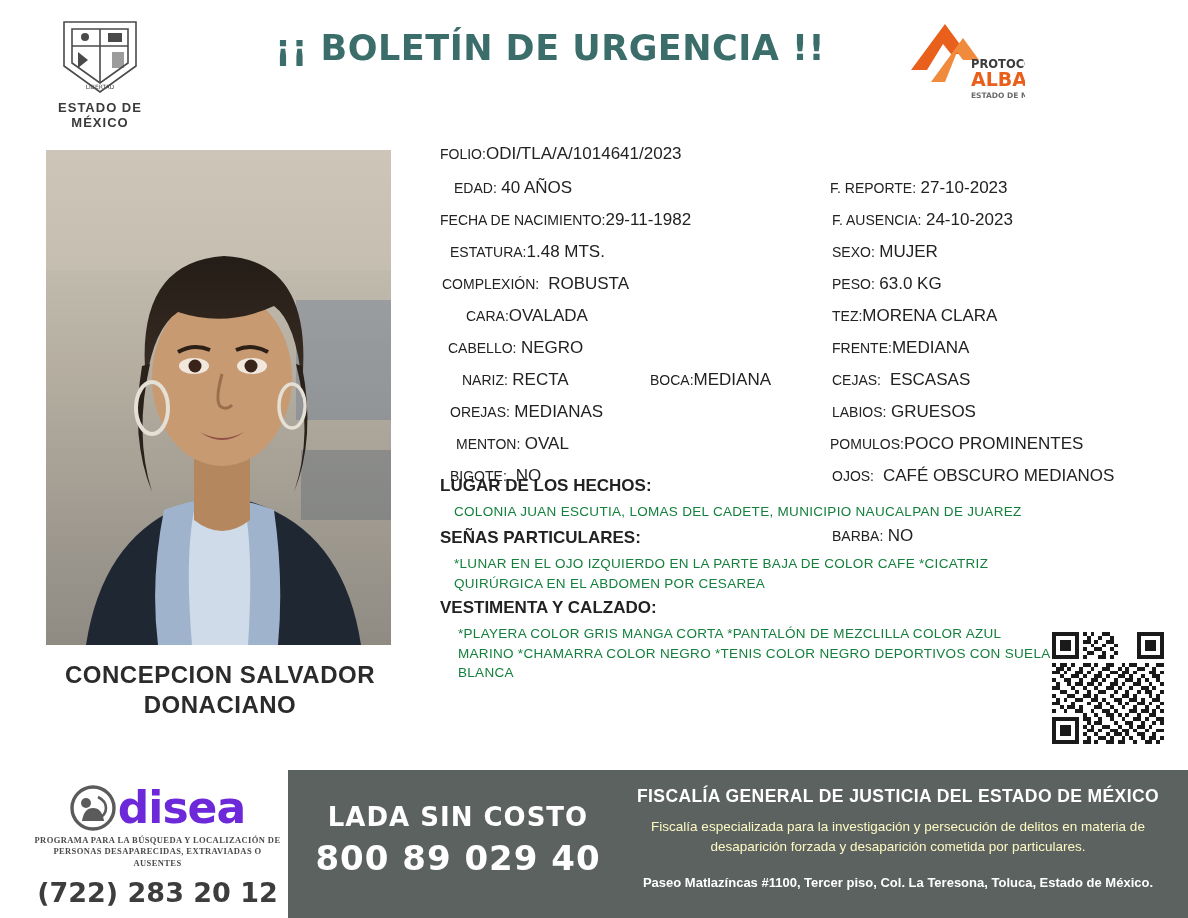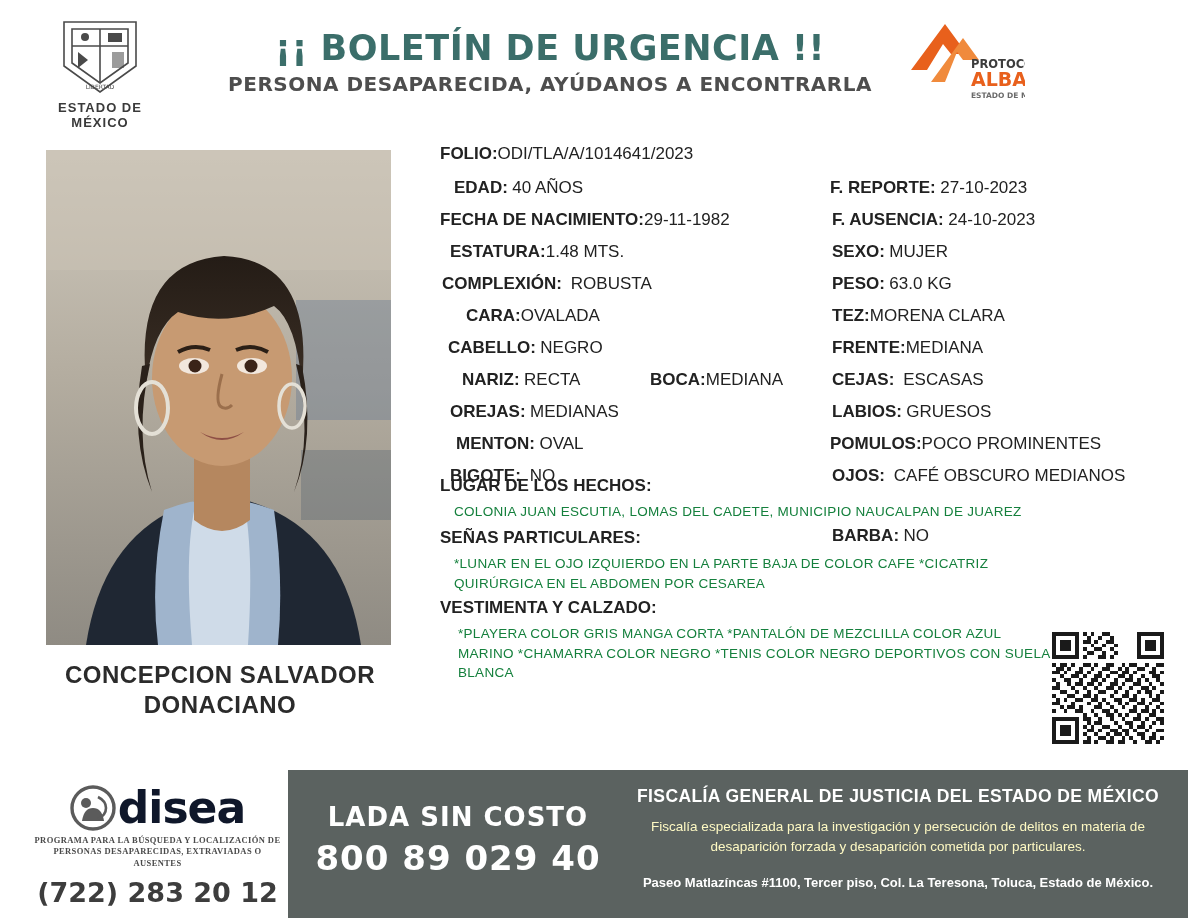--- a/index.html
+++ b/index.html
@@ -47,36 +47,36 @@
     overflow:hidden; background:#8b8b88;
   }
   .photo-name {
     position:absolute; left:30px; top:660px; width:380px; text-align:center;
     font-size:24px; font-weight:bold; color:#2b2b2b; line-height:1.25;
     letter-spacing:0.5px;
   }
 
   
   .data { position:absolute; left:440px; top:140px; width:730px; }
-  .lbl { font-weight:bold; font-size:17px; color:#222; }
+  .lbl { font-weight:normal; font-size:14px; color:#222; }
   .val { font-size:17px; color:#222; }
 
   .right-item { position:absolute; white-space:nowrap; }
   .left-item  { position:absolute; white-space:nowrap; }
 
   .block-title { font-weight:bold; font-size:17px; color:#222; }
   .block-text { font-size:13.5px; color:#15803d; line-height:1.45; letter-spacing:0.3px; }
 
   .qr { position:absolute; left:1052px; top:632px; width:112px; height:112px; }
 
   
   .footer { position:absolute; left:0; top:770px; width:1188px; height:148px; }
   .disea { position:absolute; left:30px; top:12px; width:255px; text-align:center; }
   .disea-word {
-    font-size:44px; font-weight:bold; color:#0f172a; letter-spacing:-1px;
+    font-size:44px; font-weight:bold; color:#6d28d9; letter-spacing:-1px;
     font-family:"DejaVu Sans", sans-serif;
   }
   .disea-sub {
     font-size:8.5px; color:#4a4a4a; font-weight:bold; line-height:1.35;
     letter-spacing:0.4px; margin-top:2px;font-family:Liberation Serif, serif;
   }
   .disea-phone {
     font-size:27px; font-weight:bold; color:#3d3d3d; margin-top:8px;
     font-family:"DejaVu Sans", sans-serif;
   }
@@ -115,21 +115,20 @@
           <path d="M24 36 l10 8 -10 8 z"></path>
           <path d="M58 36 h12 v16 h-12 z" opacity="0.55"></path>
           <text x="46" y="73" font-size="6" text-anchor="middle" font-family="DejaVu Sans, sans-serif">LIBERTAD</text>
         </g>
       </svg>
       <div class="emblem-label">ESTADO DE MÉXICO</div>
     </div>
 
     <div class="header-titles">
       <div class="title-main">¡¡ BOLETÍN DE URGENCIA !!</div>
-      <div class="title-sub">PERSONA DESAPARECIDA, AYÚDANOS A ENCONTRARLA</div>
     </div>
 
     <div class="logo-alba">
       <svg width="120" height="100" viewBox="0 0 120 100">
         <path d="M6 54 L40 8 L62 38 L46 38 L38 28 L22 54 Z" fill="#e8601c"></path>
         <path d="M26 66 L58 22 L74 44 L58 44 L52 36 L40 66 Z" fill="#f08a3c"></path>
         <rect x="44" y="40" width="74" height="36" rx="3" fill="#ffffff" opacity="0"></rect>
         <text x="66" y="52" font-size="11.5" font-weight="bold" fill="#3c3c3c" font-family="DejaVu Sans, sans-serif">PROTOCOLO</text>
         <text x="66" y="70" font-size="19" font-weight="bold" fill="#e8601c" font-family="DejaVu Sans, sans-serif">ALBA</text>
         <text x="66" y="82" font-size="7.5" font-weight="bold" fill="#6a6a6a" font-family="DejaVu Sans, sans-serif">ESTADO DE MÉXICO</text>

